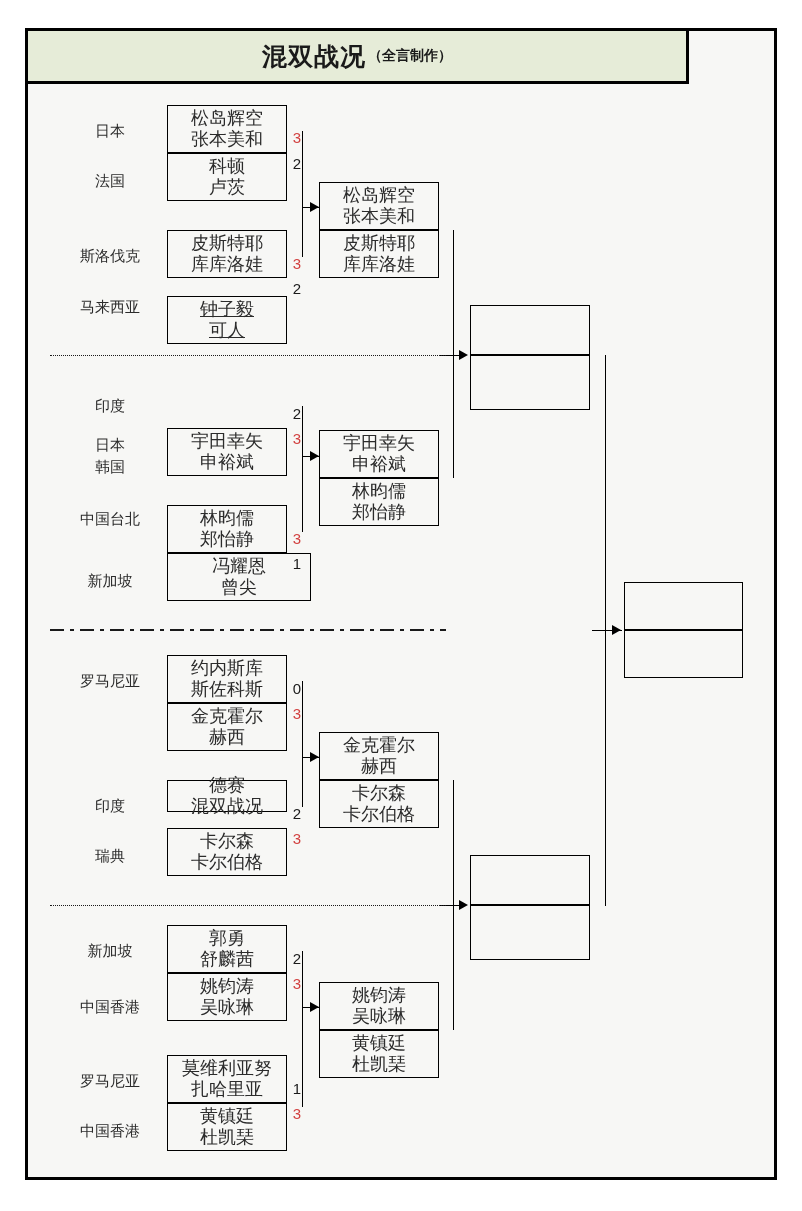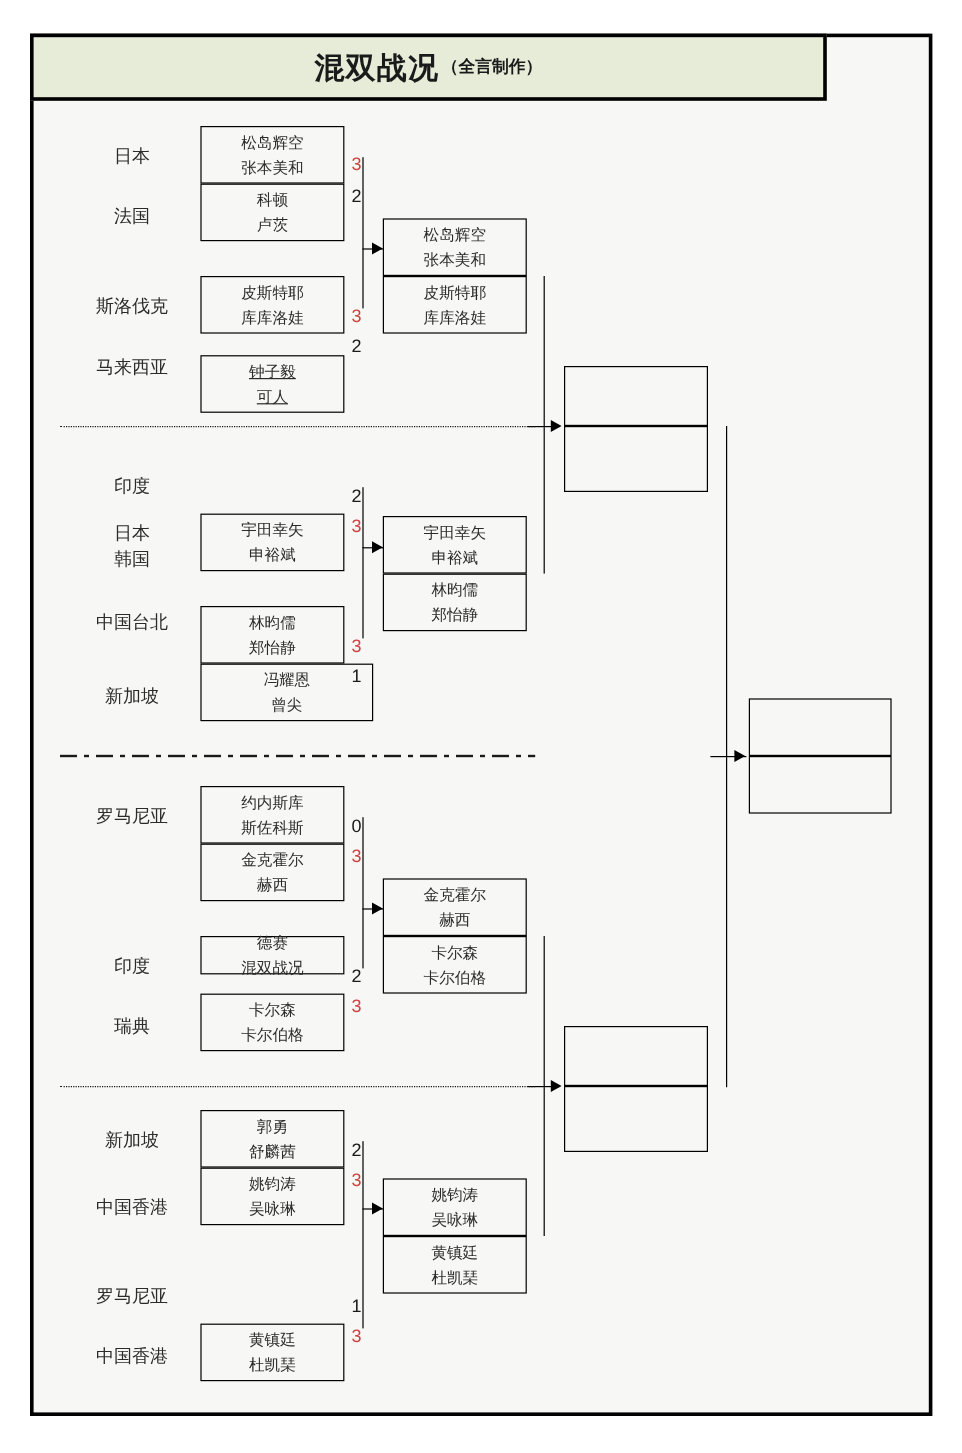--- a/index.html
+++ b/index.html
@@ -65,21 +65,21 @@
     line-height: 22px;
   }
   .cell {
     position: absolute;
     box-sizing: border-box;
     border: 1.5px solid #000000;
     display: flex;
     flex-direction: column;
     align-items: center;
     justify-content: center;
-    font-size: 13px;
+    font-size: 18px;
     color: #2b2b2b;
     line-height: 21px;
     background: transparent;
   }
   .cell span { display: block; }
 
   
   .score {
     position: absolute;
     width: 16px;
@@ -223,20 +223,24 @@
   <div class="score lose" style="left:289px;top:951px;">2</div>
 
   <div class="country" style="left:50px;top:996px;"><span>中国香港</span></div>
   <div class="cell" style="left:167px;top:973px;width:120px;height:48px;">
     <span>姚钧涛</span>
     <span>吴咏琳</span>
   </div>
   <div class="score win" style="left:289px;top:976px;">3</div>
 
   <div class="country" style="left:50px;top:1070px;"><span>罗马尼亚</span></div>
+  <div class="cell" style="left:167px;top:1055px;width:120px;height:48px;">
+    <span>莫维利亚努</span>
+    <span>扎哈里亚</span>
+  </div>
   <div class="score lose" style="left:289px;top:1081px;">1</div>
 
   <div class="country" style="left:50px;top:1120px;"><span>中国香港</span></div>
   <div class="cell" style="left:167px;top:1103px;width:120px;height:48px;">
     <span>黄镇廷</span>
     <span>杜凯琹</span>
   </div>
   <div class="score win" style="left:289px;top:1106px;">3</div>
 
   <div class="vline" style="left:302px;top:131px;height:126px;"></div>

